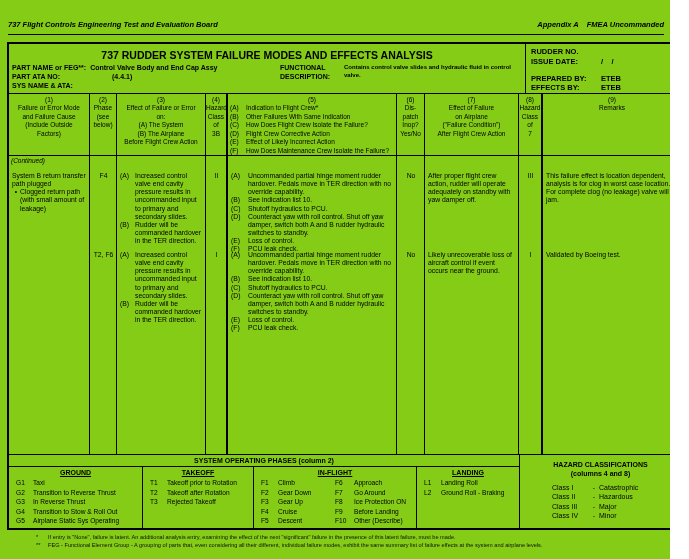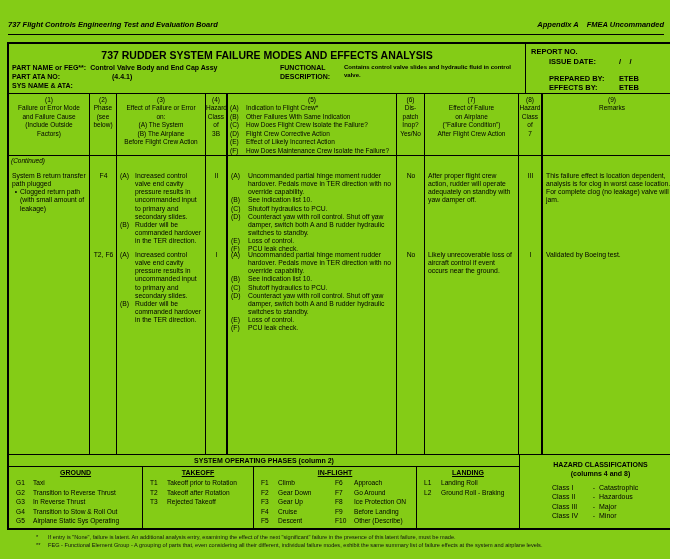--- a/index.html
+++ b/index.html
@@ -22,21 +22,21 @@
   .title-left {flex:1; position:relative;}
   .doc-title {text-align:center; font-weight:bold; font-size:10.5px; margin-top:5px;}
   .meta {display:flex; margin-top:2px; padding-left:3px; font-size:7px; font-weight:bold; line-height:1.3;}
   .meta-a {width:268px;}
   .lbl-ata {display:inline-block; width:100px;}
   .val {margin-left:4px;}
   .meta-b {width:58px;}
   .meta-c {flex:1; font-size:6px; padding:1px 8px 0 6px;}
   .title-right {width:156px; border-left:1.5px solid #000; box-sizing:border-box;
     padding:3px 0 0 5px; font-size:7.5px; font-weight:bold; line-height:1.3;}
-  .r-lbl {display:inline-block; width:70px;margin-left:18px;}
+  .r-lbl {display:inline-block; width:70px;}
   .r-gap {margin-top:7px;}
 
   
   .header-row, .body-row {display:grid;
     grid-template-columns:81px 27px 89px 22px 169px 28px 94px 24px 1fr;}
   .header-row {height:62px; border-bottom:1px solid #000; box-sizing:border-box;
     font-size:6.5px; line-height:1.3;}
   .hc {border-right:1px solid #000; box-sizing:border-box; text-align:center; padding-top:2px; overflow:hidden;}
   .hc:last-child {border-right:none;}
   .thick {border-right-width:2px !important;}
@@ -110,21 +110,21 @@
             <div><span>PART NAME or FEG**:</span><span class="val">Control Valve Body and End Cap Assy</span></div>
             <div><span class="lbl-ata">PART ATA NO:</span><span>(4.4.1)</span></div>
             <div><span>SYS NAME &amp; ATA:</span></div>
           </div>
           <div class="meta-b pre">FUNCTIONAL
 DESCRIPTION:</div>
           <div class="meta-c">Contains control valve slides and hydraulic fluid in control valve.</div>
         </div>
       </div>
       <div class="title-right">
-        <div><span>REPORT NO.</span></div>
+        <div><span>RUDDER NO.</span></div>
         <div><span class="r-lbl">ISSUE DATE:</span><span class="pre-space">/    /</span></div>
         <div class="r-gap"><span class="r-lbl">PREPARED BY:</span><span>ETEB</span></div>
         <div><span class="r-lbl">EFFECTS BY:</span><span>ETEB</span></div>
       </div>
     </div>
 
     <div class="header-row">
       <div class="hc pre">(1)
 Failure or Error Mode
 and Failure Cause

